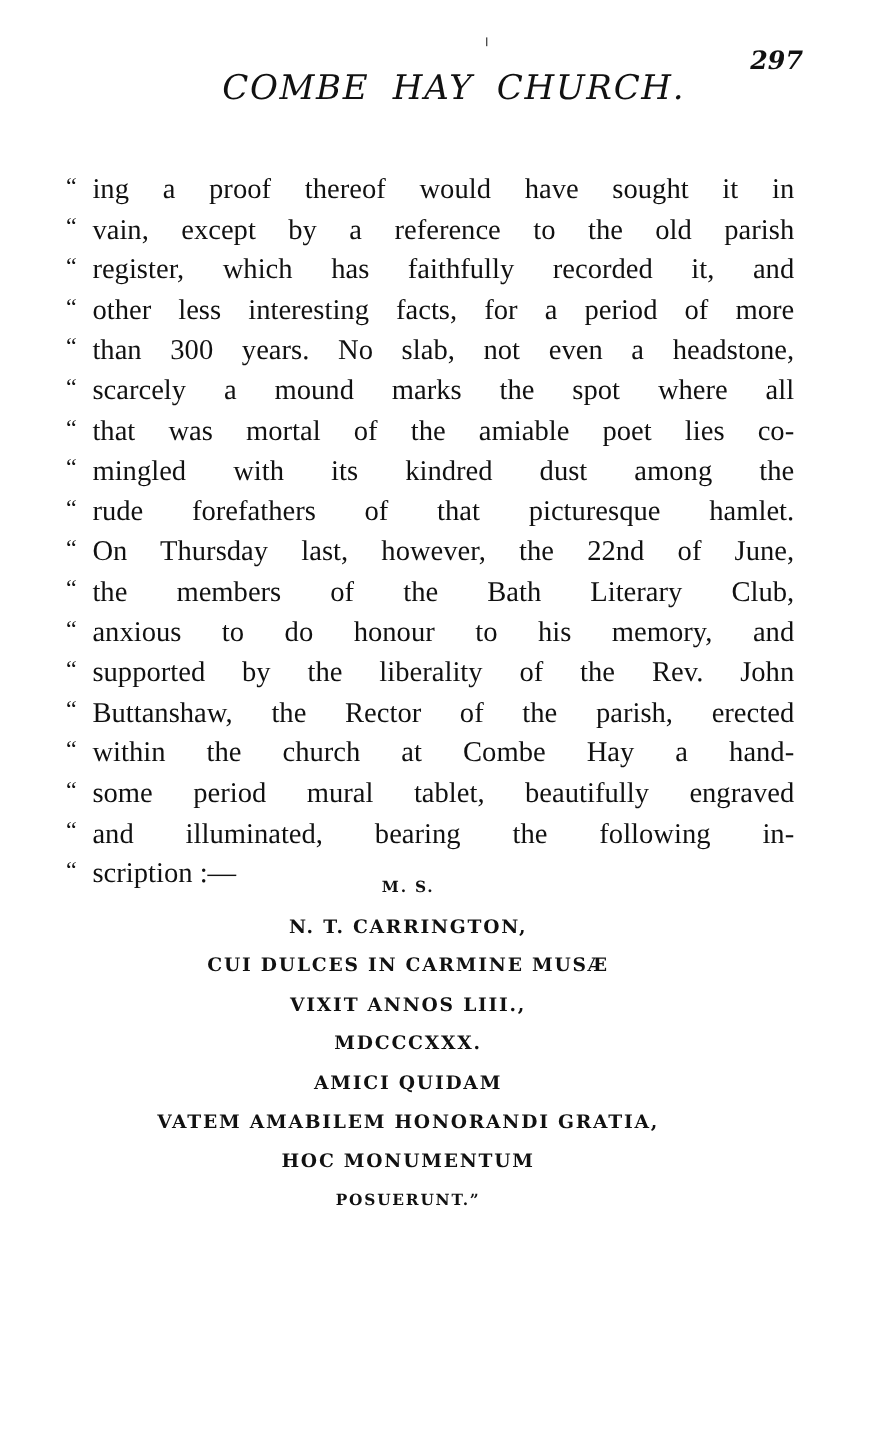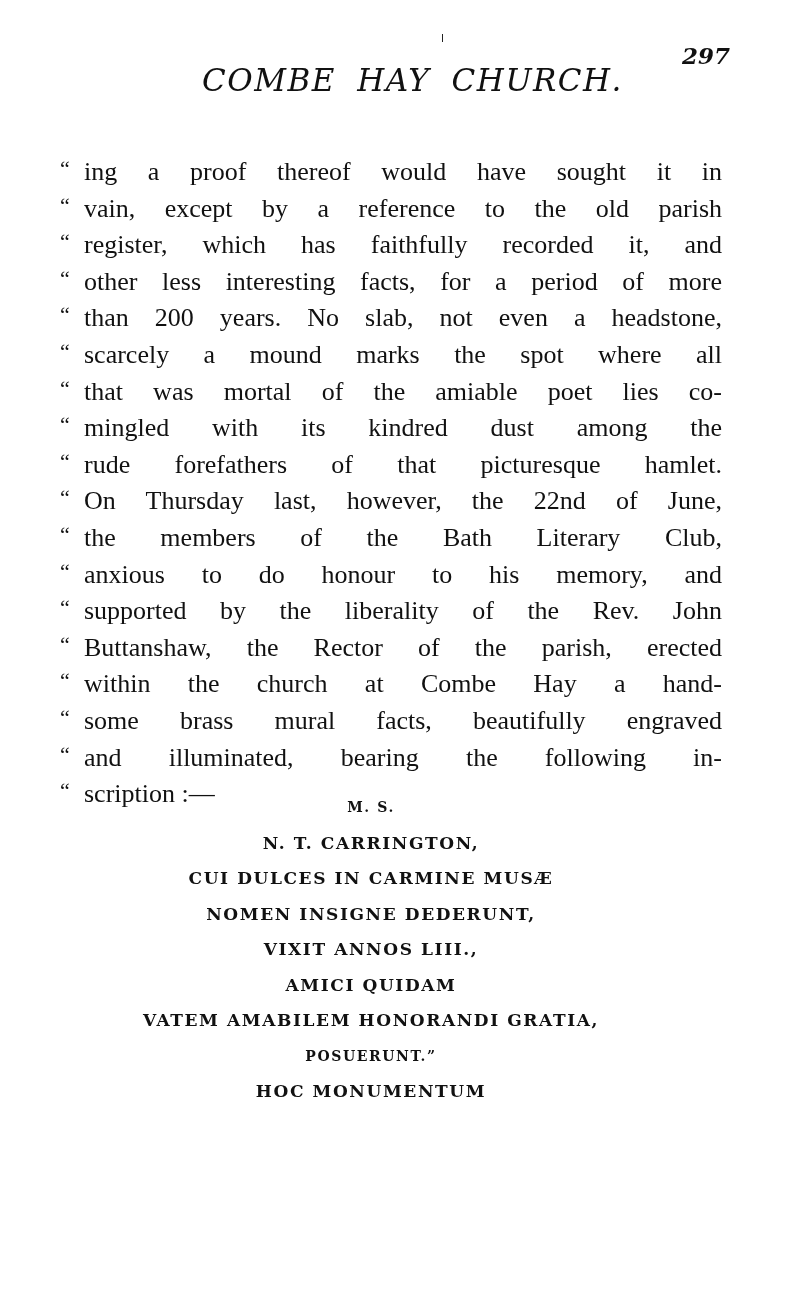--- a/index.html
+++ b/index.html
@@ -143,21 +143,21 @@
     <div class="line">
         <span class="qmark">“</span>
         <span class="line-text">register, which has faithfully recorded it, and</span>
       </div>
     <div class="line">
         <span class="qmark">“</span>
         <span class="line-text">other less interesting facts, for a period of more</span>
       </div>
     <div class="line">
         <span class="qmark">“</span>
-        <span class="line-text">than 200 years. No slab, not even a headstone,</span>
+        <span class="line-text">than 300 years. No slab, not even a headstone,</span>
       </div>
     <div class="line">
         <span class="qmark">“</span>
         <span class="line-text">scarcely a mound marks the spot where all</span>
       </div>
     <div class="line">
         <span class="qmark">“</span>
         <span class="line-text">that was mortal of the amiable poet lies co-</span>
       </div>
     <div class="line">
@@ -187,38 +187,38 @@
     <div class="line">
         <span class="qmark">“</span>
         <span class="line-text">Buttanshaw, the Rector of the parish, erected</span>
       </div>
     <div class="line">
         <span class="qmark">“</span>
         <span class="line-text">within the church at Combe Hay a hand-</span>
       </div>
     <div class="line">
         <span class="qmark">“</span>
-        <span class="line-text">some brass mural facts, beautifully engraved</span>
+        <span class="line-text">some period mural tablet, beautifully engraved</span>
       </div>
     <div class="line">
         <span class="qmark">“</span>
         <span class="line-text">and illuminated, bearing the following in-</span>
       </div>
     <div class="line">
         <span class="qmark">“</span>
         <span class="line-text last">scription :—</span>
       </div>
   </div>
 
   <div class="inscription">
     <div class="insc-line small">M. S.</div>
     <div class="insc-line">N. T. CARRINGTON,</div>
     <div class="insc-line">CUI DULCES IN CARMINE MUSÆ</div>
-    <div class="insc-line">NOMEN INSIGNE DEDERUNT,</div>
     <div class="insc-line">VIXIT ANNOS LIII.,</div>
+    <div class="insc-line">MDCCCXXX.</div>
     <div class="insc-line">AMICI QUIDAM</div>
     <div class="insc-line">VATEM AMABILEM HONORANDI GRATIA,</div>
+    <div class="insc-line">HOC MONUMENTUM</div>
     <div class="insc-line small">POSUERUNT.”</div>
-    <div class="insc-line">HOC MONUMENTUM</div>
   </div>
 
 
 </div>
 
 </body></html>

